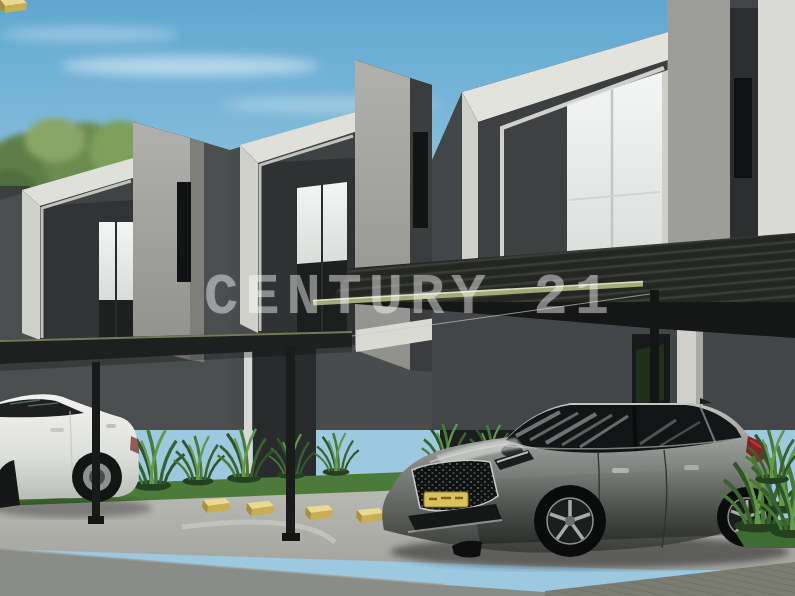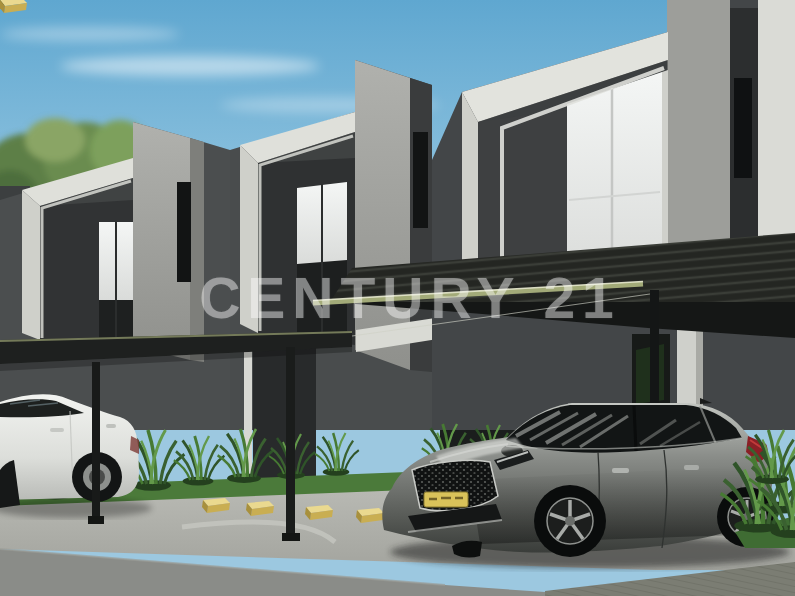--- a/index.html
+++ b/index.html
@@ -1,21 +1,21 @@
 <!DOCTYPE html>
 <html><head>
 <meta charset="utf-8">
 <style>
   html,body{margin:0;padding:0;background:#222;}
   #stage{position:relative;width:795px;height:596px;overflow:hidden;background:#9cc8e0;font-family:"DejaVu Sans",sans-serif;}
   #stage svg{position:absolute;left:0;top:0;display:block;}
   #watermark{
     position:absolute;left:150px;top:260px;width:520px;height:76px;
     display:flex;align-items:center;justify-content:center;
-    font-family:Liberation Sans, sans-serif;
+    font-family:Liberation Mono, monospace;
     font-size:57px;font-weight:700;letter-spacing:7px;
     color:#ffffff;opacity:.45;white-space:nowrap;pointer-events:none;
     text-shadow:0 0 2px rgba(255,255,255,.25);
   }
 </style>
 </head>
 <body>
 
 <div id="stage">
 <svg width="795" height="596" viewBox="0 0 795 596">

